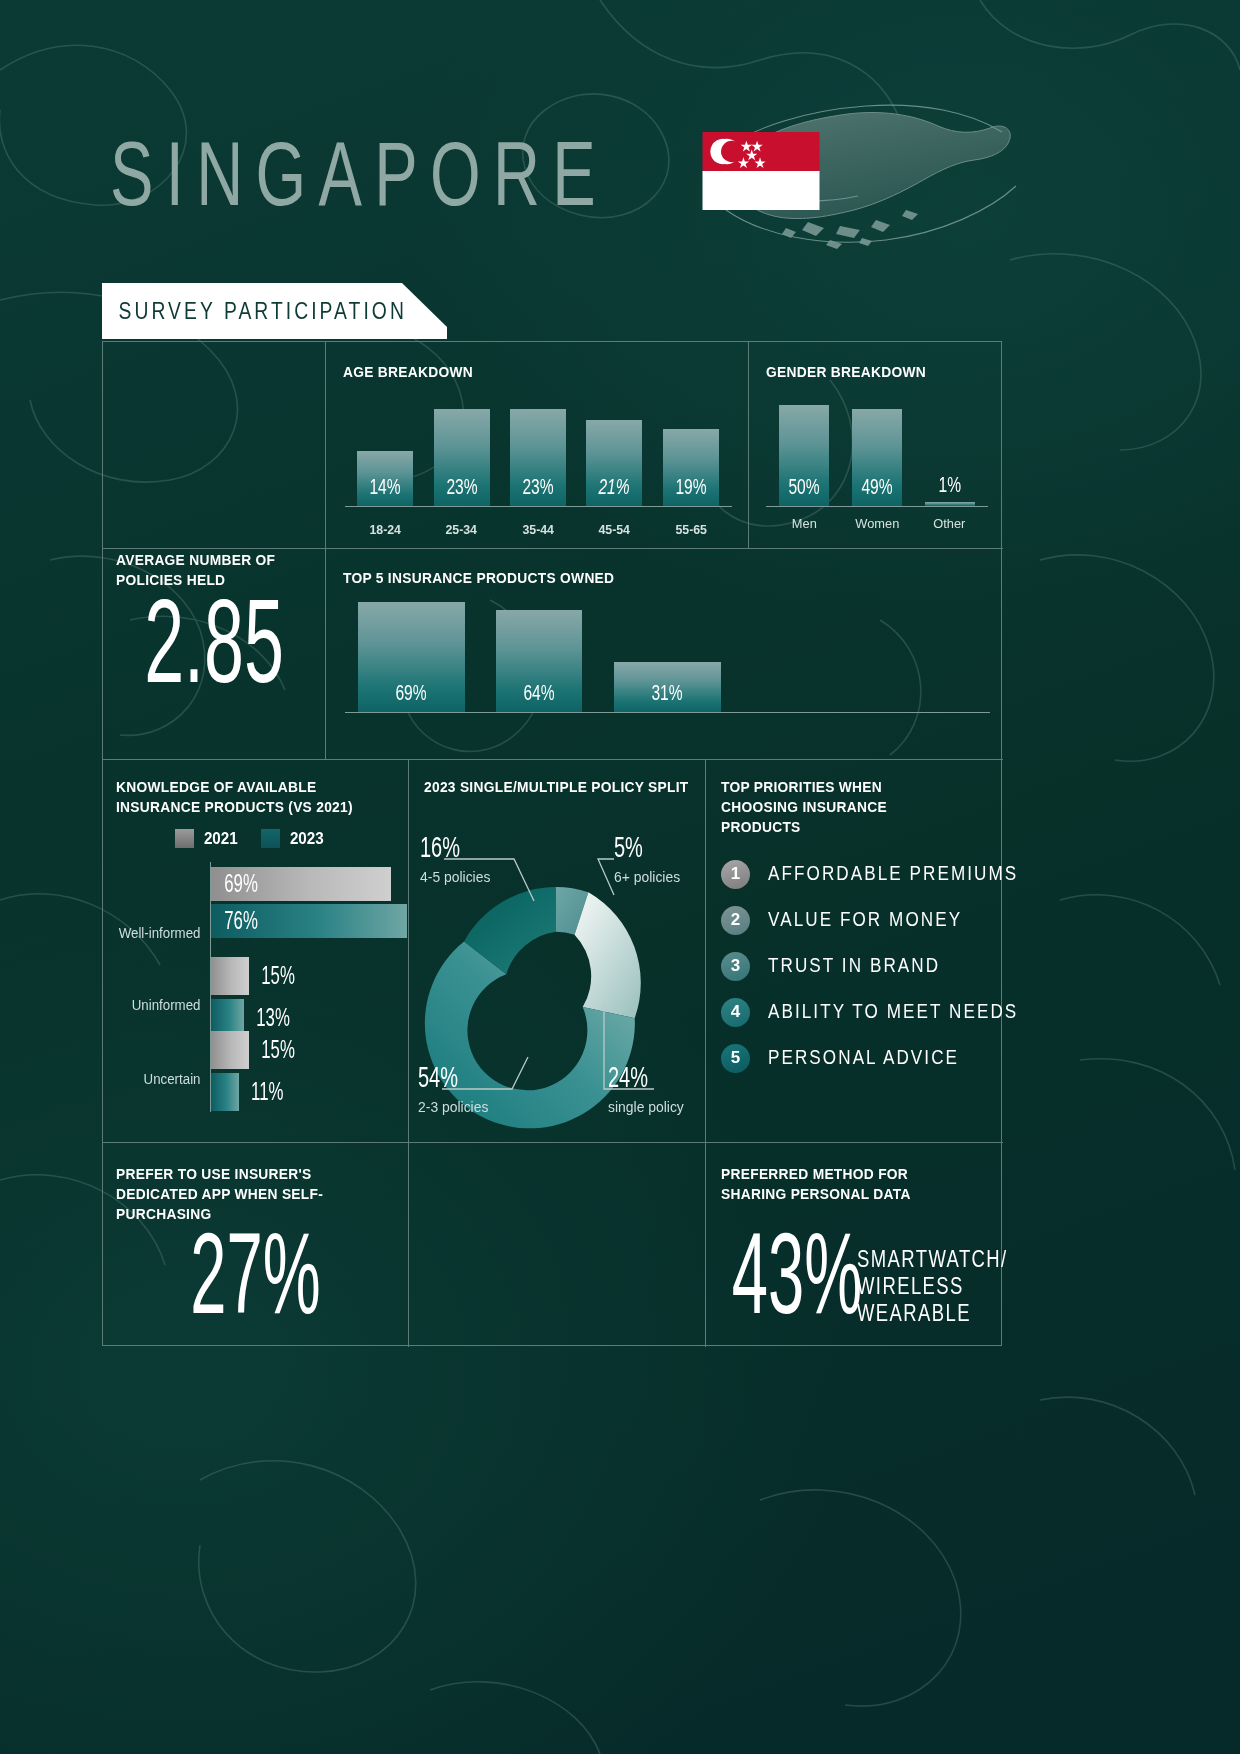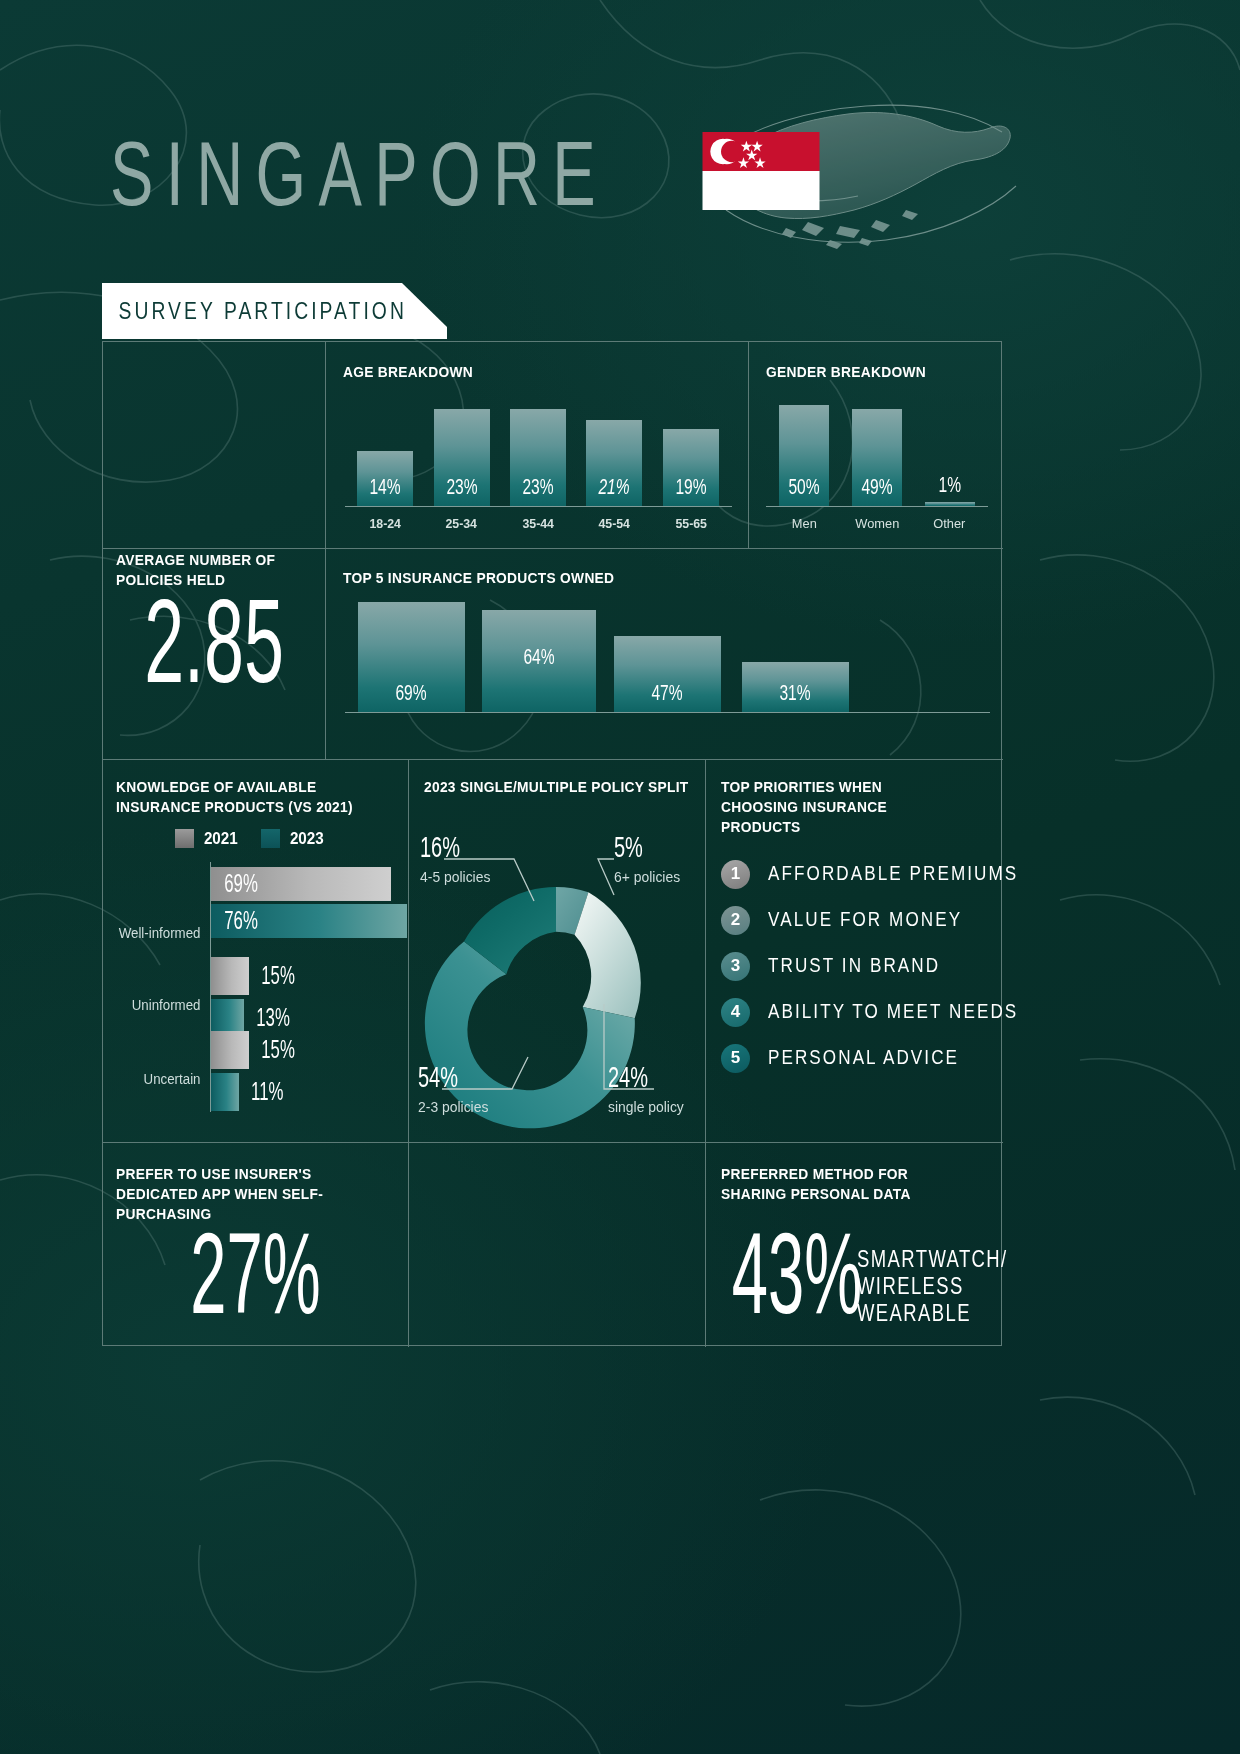--- a/index.html
+++ b/index.html
@@ -309,21 +309,21 @@
           <div class="vbar" style="height:78%;width:56px;">
             <span>21%</span>
           </div>
         </div>
         <div class="vcol" style="width:20%;height:100%;">
           <div class="vbar" style="height:70%;width:56px;">
             <span>19%</span>
           </div>
         </div>
       </div>
-      <div style="position:absolute;left:22px;top:174px;width:382px;display:flex;">
+      <div style="position:absolute;left:22px;top:180px;width:382px;display:flex;">
         <div class="vlabel" style="width:20%">18-24</div>
         <div class="vlabel" style="width:20%">25-34</div>
         <div class="vlabel" style="width:20%">35-44</div>
         <div class="vlabel" style="width:20%">45-54</div>
         <div class="vlabel" style="width:20%">55-65</div>
       </div>
     </div>
 
     <div class="panel" style="left:645px;top:0;width:255px;height:206px;">
       <div class="ptitle" style="position:absolute;left:18px;top:20px;">GENDER BREAKDOWN</div>
@@ -360,27 +360,22 @@
     <div class="panel" style="left:222px;top:206px;width:678px;height:211px;">
       <div class="ptitle" style="position:absolute;left:18px;top:20px;">TOP 5 INSURANCE PRODUCTS OWNED</div>
       <div class="axis" style="left:20px;top:164px;width:645px;"></div>
       <div class="vchart" style="left:22px;top:44px;width:640px;height:120px;">
         <div class="vcol" style="width:20%;height:100%;">
           <div class="vbar" style="height:92%;width:107px;">
             <span>69%</span>
           </div>
         </div>
         <div class="vcol" style="width:20%;height:100%;">
-          <div class="vbar" style="height:85%;width:114px;align-items:center;">
+          <div class="vbar" style="height:85%;width:86px;">
             <span>64%</span>
-          </div>
-        </div>
-        <div class="vcol" style="width:20%;height:100%;">
-          <div class="vbar" style="height:63%;width:107px;">
-            <span>47%</span>
           </div>
         </div>
         <div class="vcol" style="width:20%;height:100%;">
           <div class="vbar" style="height:42%;width:107px;">
             <span>31%</span>
           </div>
         </div>
       </div>
     </div>
 

